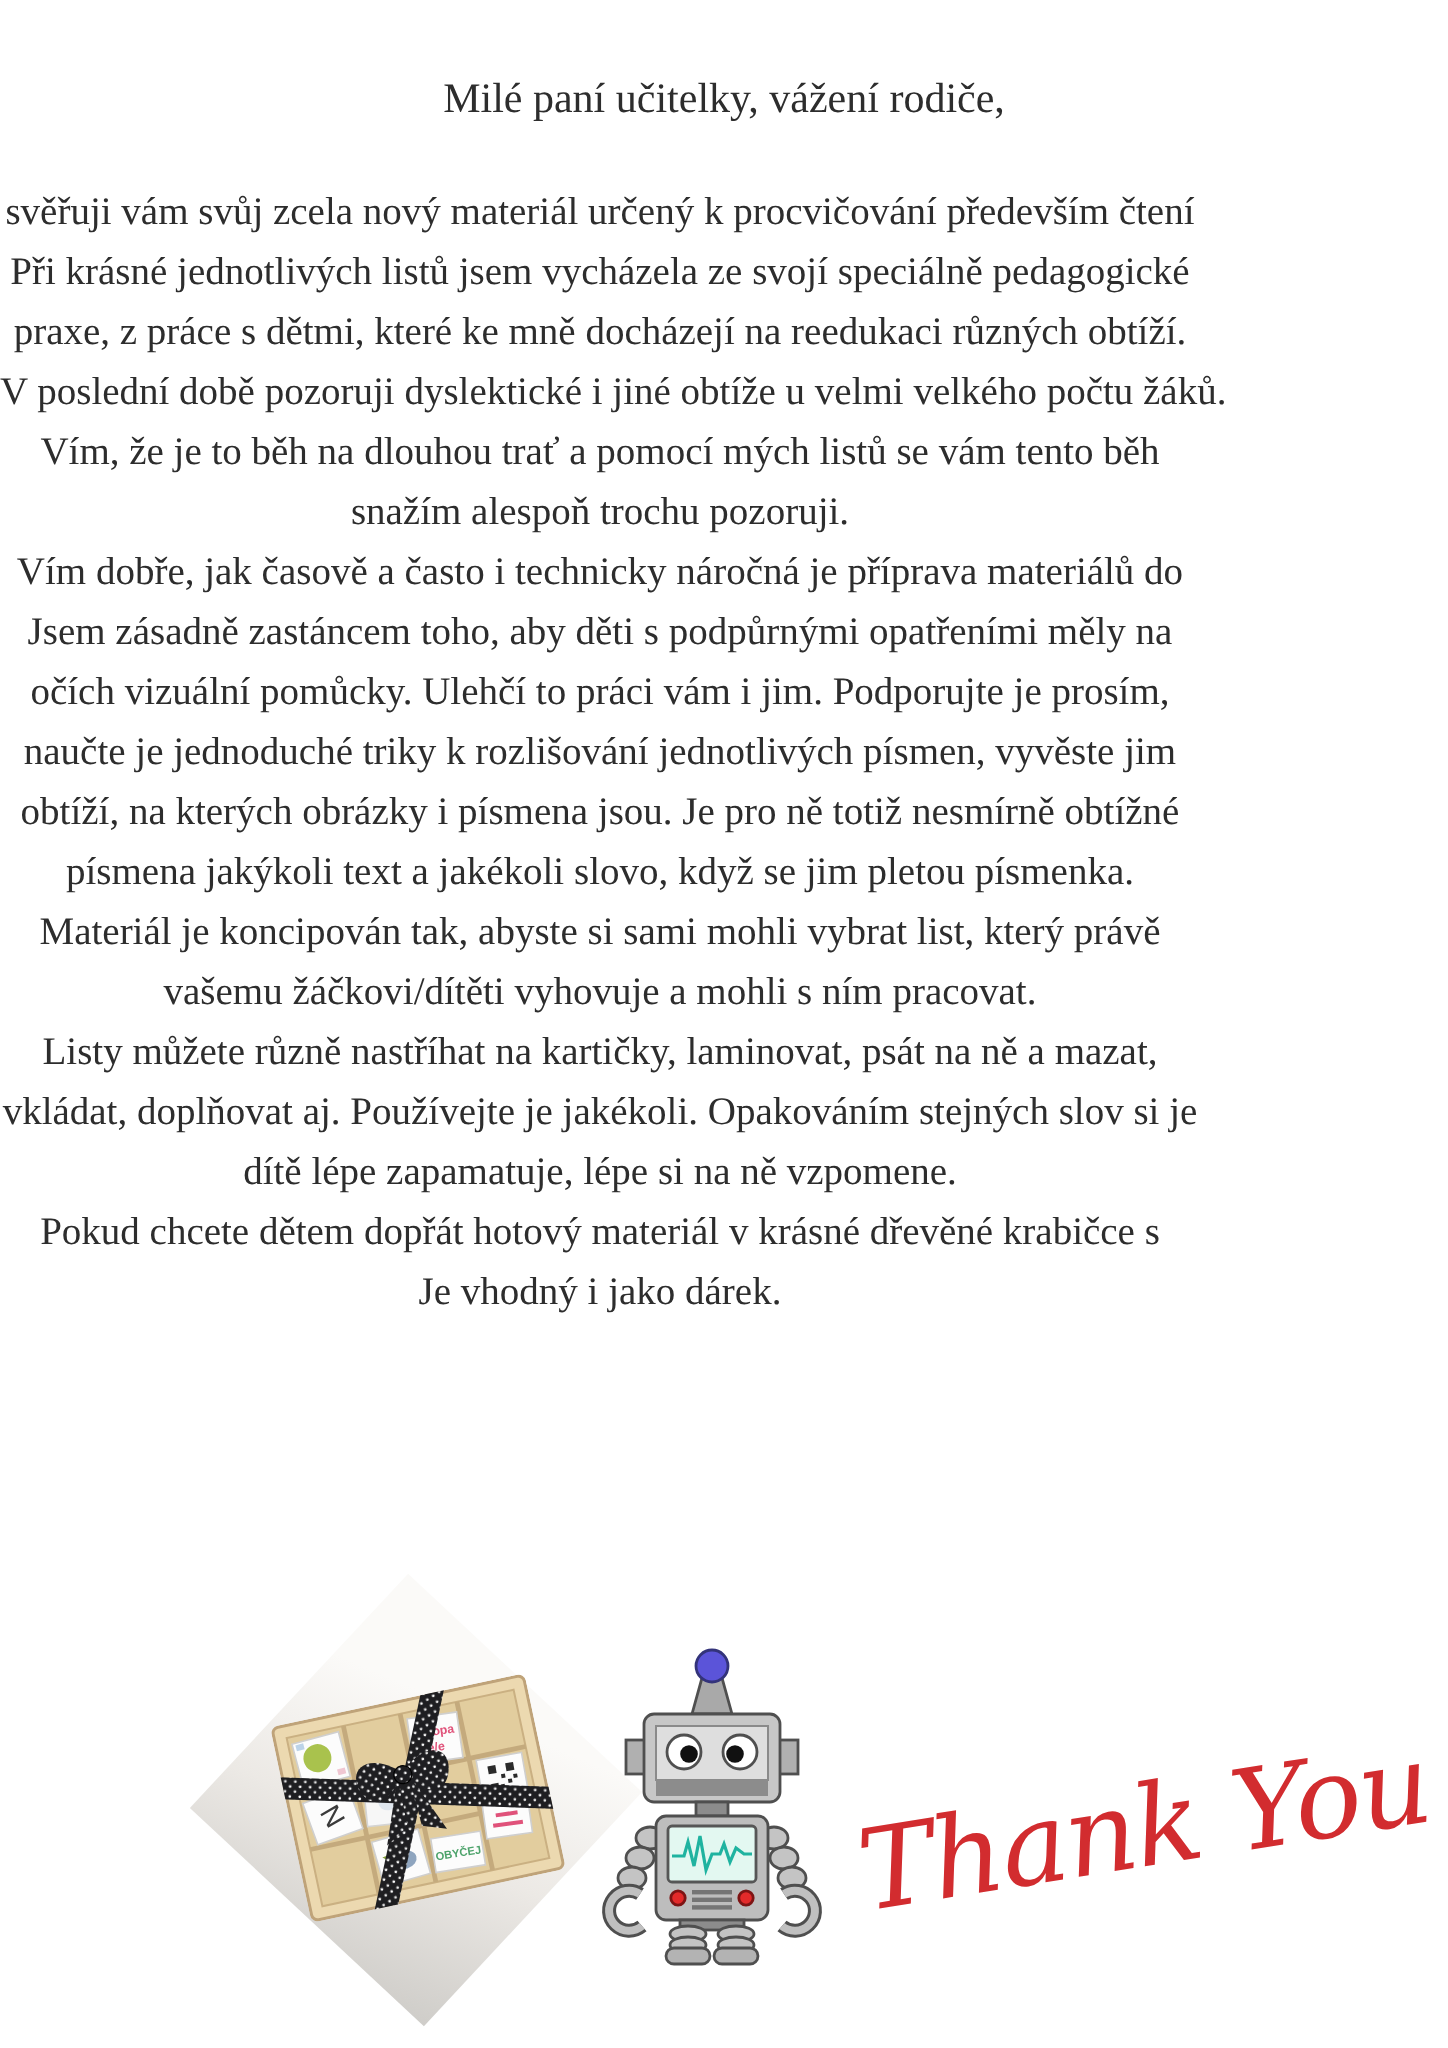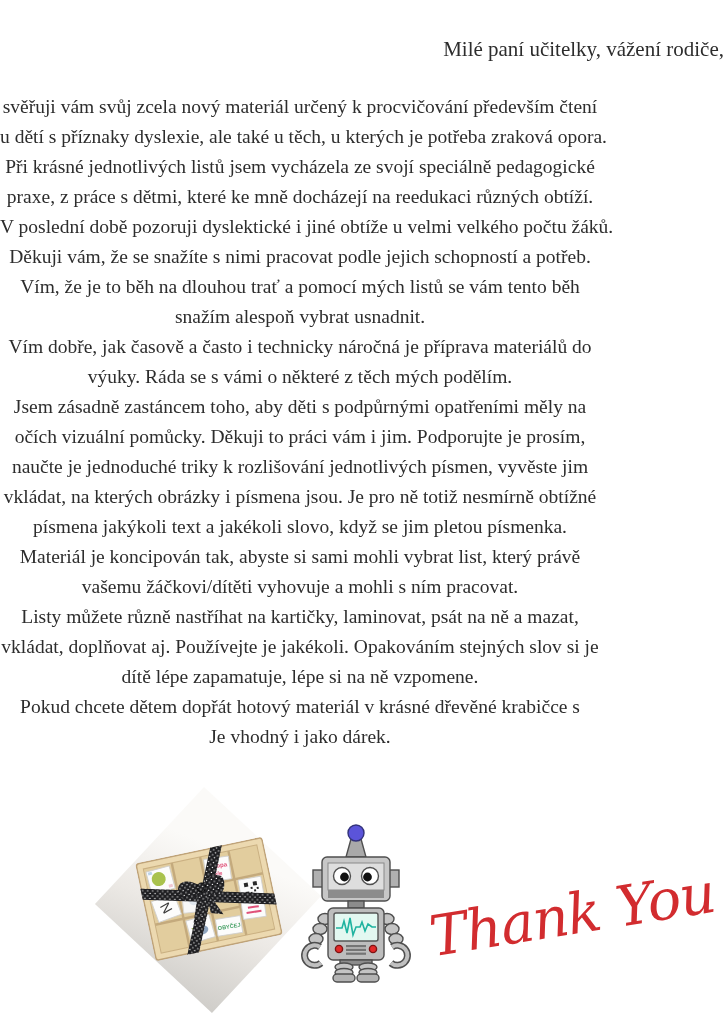--- a/index.html
+++ b/index.html
@@ -7,21 +7,21 @@
     width: 724px; height: 1024px;
     background: #ffffff;
     font-family: "Liberation Serif", serif;
     color: #2d2d2d;
     overflow: hidden;
   }
   .page { position: relative; width: 724px; height: 1024px; background: #ffffff; }
 
   .salutation {
     position: absolute; top: 36px; left: 0; width: 724px;
-    text-align: right; font-size: 21px; line-height: 26px;
+    text-align: center; font-size: 21px; line-height: 26px;
     white-space: nowrap;
   }
   .letter-body {
     position: absolute; top: 92px; left: 0; width: 600px;
     text-align: center;
   }
   .body-line {
     font-size: 19.5px; line-height: 30px; height: 30px;
     white-space: nowrap;
   }
@@ -61,33 +61,30 @@
 </style>
 </head>
 <body>
 
 <div class="page">
 
   <div class="salutation">Milé paní učitelky, vážení rodiče,</div>
 
   <div class="letter-body">
       <div class="body-line">svěřuji vám svůj zcela nový materiál určený k procvičování především čtení</div>
-      <div class="body-line">u dětí s příznaky dyslexie, ale také u těch, u kterých je potřeba zraková opora.</div>
       <div class="body-line">Při krásné jednotlivých listů jsem vycházela ze svojí speciálně pedagogické</div>
       <div class="body-line">praxe, z práce s dětmi, které ke mně docházejí na reedukaci různých obtíží.</div>
       <div class="body-line">V poslední době pozoruji dyslektické i jiné obtíže u velmi velkého počtu žáků.</div>
-      <div class="body-line">Děkuji vám, že se snažíte s nimi pracovat podle jejich schopností a potřeb.</div>
       <div class="body-line">Vím, že je to běh na dlouhou trať a pomocí mých listů se vám tento běh</div>
-      <div class="body-line">snažím alespoň vybrat usnadnit.</div>
+      <div class="body-line">snažím alespoň trochu pozoruji.</div>
       <div class="body-line">Vím dobře, jak časově a často i technicky náročná je příprava materiálů do</div>
-      <div class="body-line">výuky. Ráda se s vámi o některé z těch mých podělím.</div>
       <div class="body-line">Jsem zásadně zastáncem toho, aby děti s podpůrnými opatřeními měly na</div>
-      <div class="body-line">očích vizuální pomůcky. Děkuji to práci vám i jim. Podporujte je prosím,</div>
+      <div class="body-line">očích vizuální pomůcky. Ulehčí to práci vám i jim. Podporujte je prosím,</div>
       <div class="body-line">naučte je jednoduché triky k rozlišování jednotlivých písmen, vyvěste jim</div>
-      <div class="body-line">vkládat, na kterých obrázky i písmena jsou. Je pro ně totiž nesmírně obtížné</div>
+      <div class="body-line">obtíží, na kterých obrázky i písmena jsou. Je pro ně totiž nesmírně obtížné</div>
       <div class="body-line">písmena jakýkoli text a jakékoli slovo, když se jim pletou písmenka.</div>
       <div class="body-line">Materiál je koncipován tak, abyste si sami mohli vybrat list, který právě</div>
       <div class="body-line">vašemu žáčkovi/dítěti vyhovuje a mohli s ním pracovat.</div>
       <div class="body-line">Listy můžete různě nastříhat na kartičky, laminovat, psát na ně a mazat,</div>
       <div class="body-line">vkládat, doplňovat aj. Používejte je jakékoli. Opakováním stejných slov si je</div>
       <div class="body-line">dítě lépe zapamatuje, lépe si na ně vzpomene.</div>
       <div class="body-line">Pokud chcete dětem dopřát hotový materiál v krásné dřevěné krabičce s</div>
       <div class="body-line">Je vhodný i jako dárek.</div>
     </div>
 

